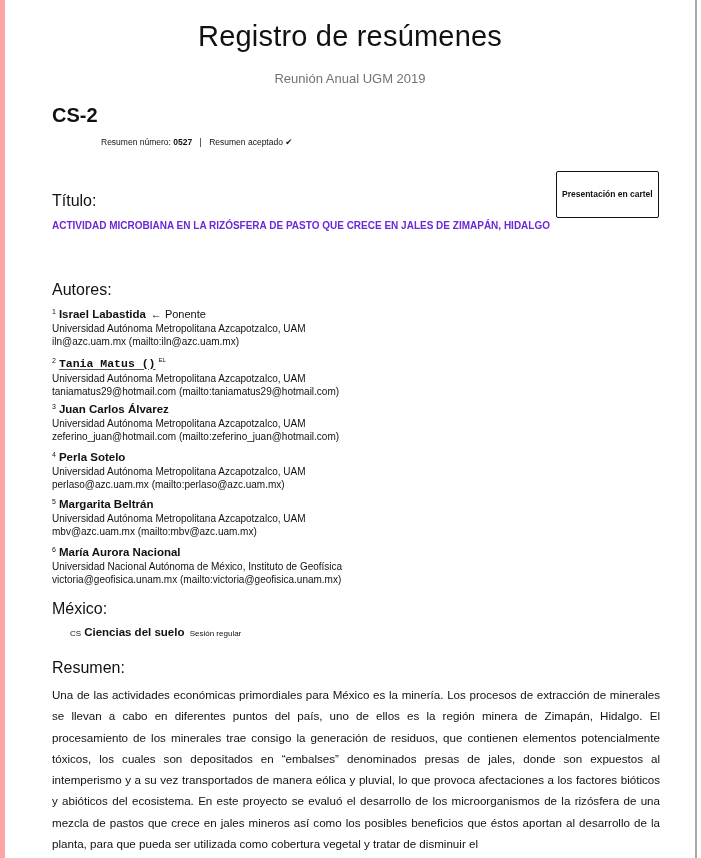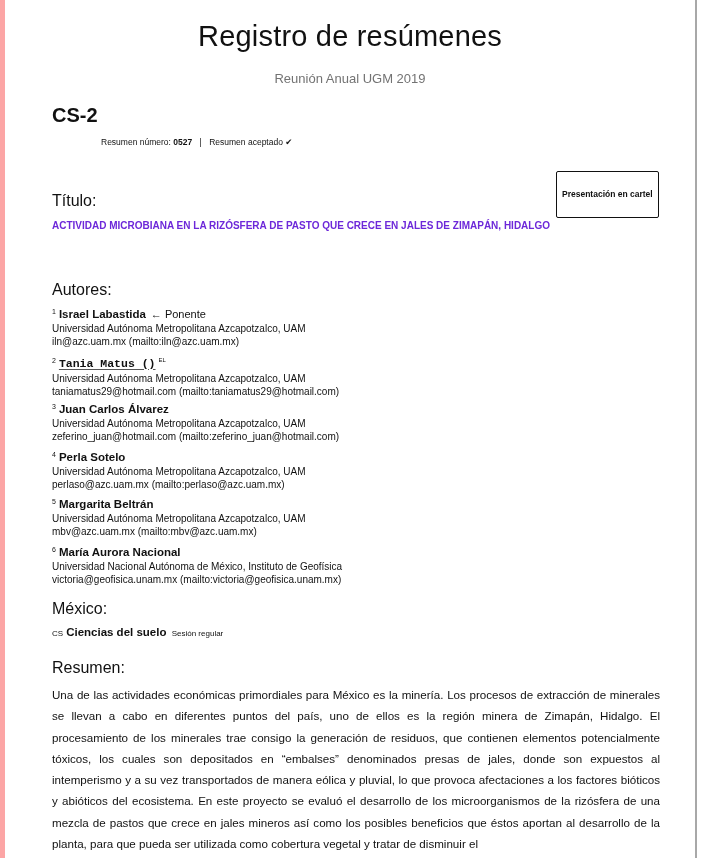--- a/index.html
+++ b/index.html
@@ -16,21 +16,21 @@
   .paper-title { position: absolute; left: 47px; top: 218px; width: 600px; font-size: 10px; font-weight: bold; line-height: 16px; color: #6d28d9; }
   .authors { position: absolute; left: 47px; top: 304px; width: 620px; }
   .author { height: 47.5px; }
   .author .name-line { font-size: 11.5px; line-height: 16px; white-space: nowrap; }
   .author .idx { font-size: 7px; vertical-align: 4px; margin-right: 3px; }
   .author .name { font-weight: bold; }
   .author .name.underlined { text-decoration: underline; text-decoration-color: #555; text-underline-offset: 2px; font-family: Liberation Mono, monospace; }
   .author .presenter { font-size: 11px; margin-left: 5px; margin-top: 12px; }
   .author .flag { font-size: 6px; vertical-align: 5px; margin-left: 3px; }
   .author .aff, .author .email { font-size: 10px; line-height: 13px; white-space: nowrap; }
-  .session-line { position: absolute; left: 47px; top: 626px; font-size: 11.5px; white-space: nowrap; }
+  .session-line { position: absolute; left: 65px; top: 626px; font-size: 11.5px; white-space: nowrap; }
   .session-line .scode { font-size: 8px; margin-right: 3px; }
   .session-line .sname { font-weight: bold; }
   .session-line .stype { font-size: 8px; margin-left: 2px; }
   .abstract { position: absolute; left: 47px; top: 684px; width: 608px; font-size: 11.6px; line-height: 21.3px; text-align: justify; color: #111; }
 </style>
 </head>
 <body>
 
 <div class="page">
 

